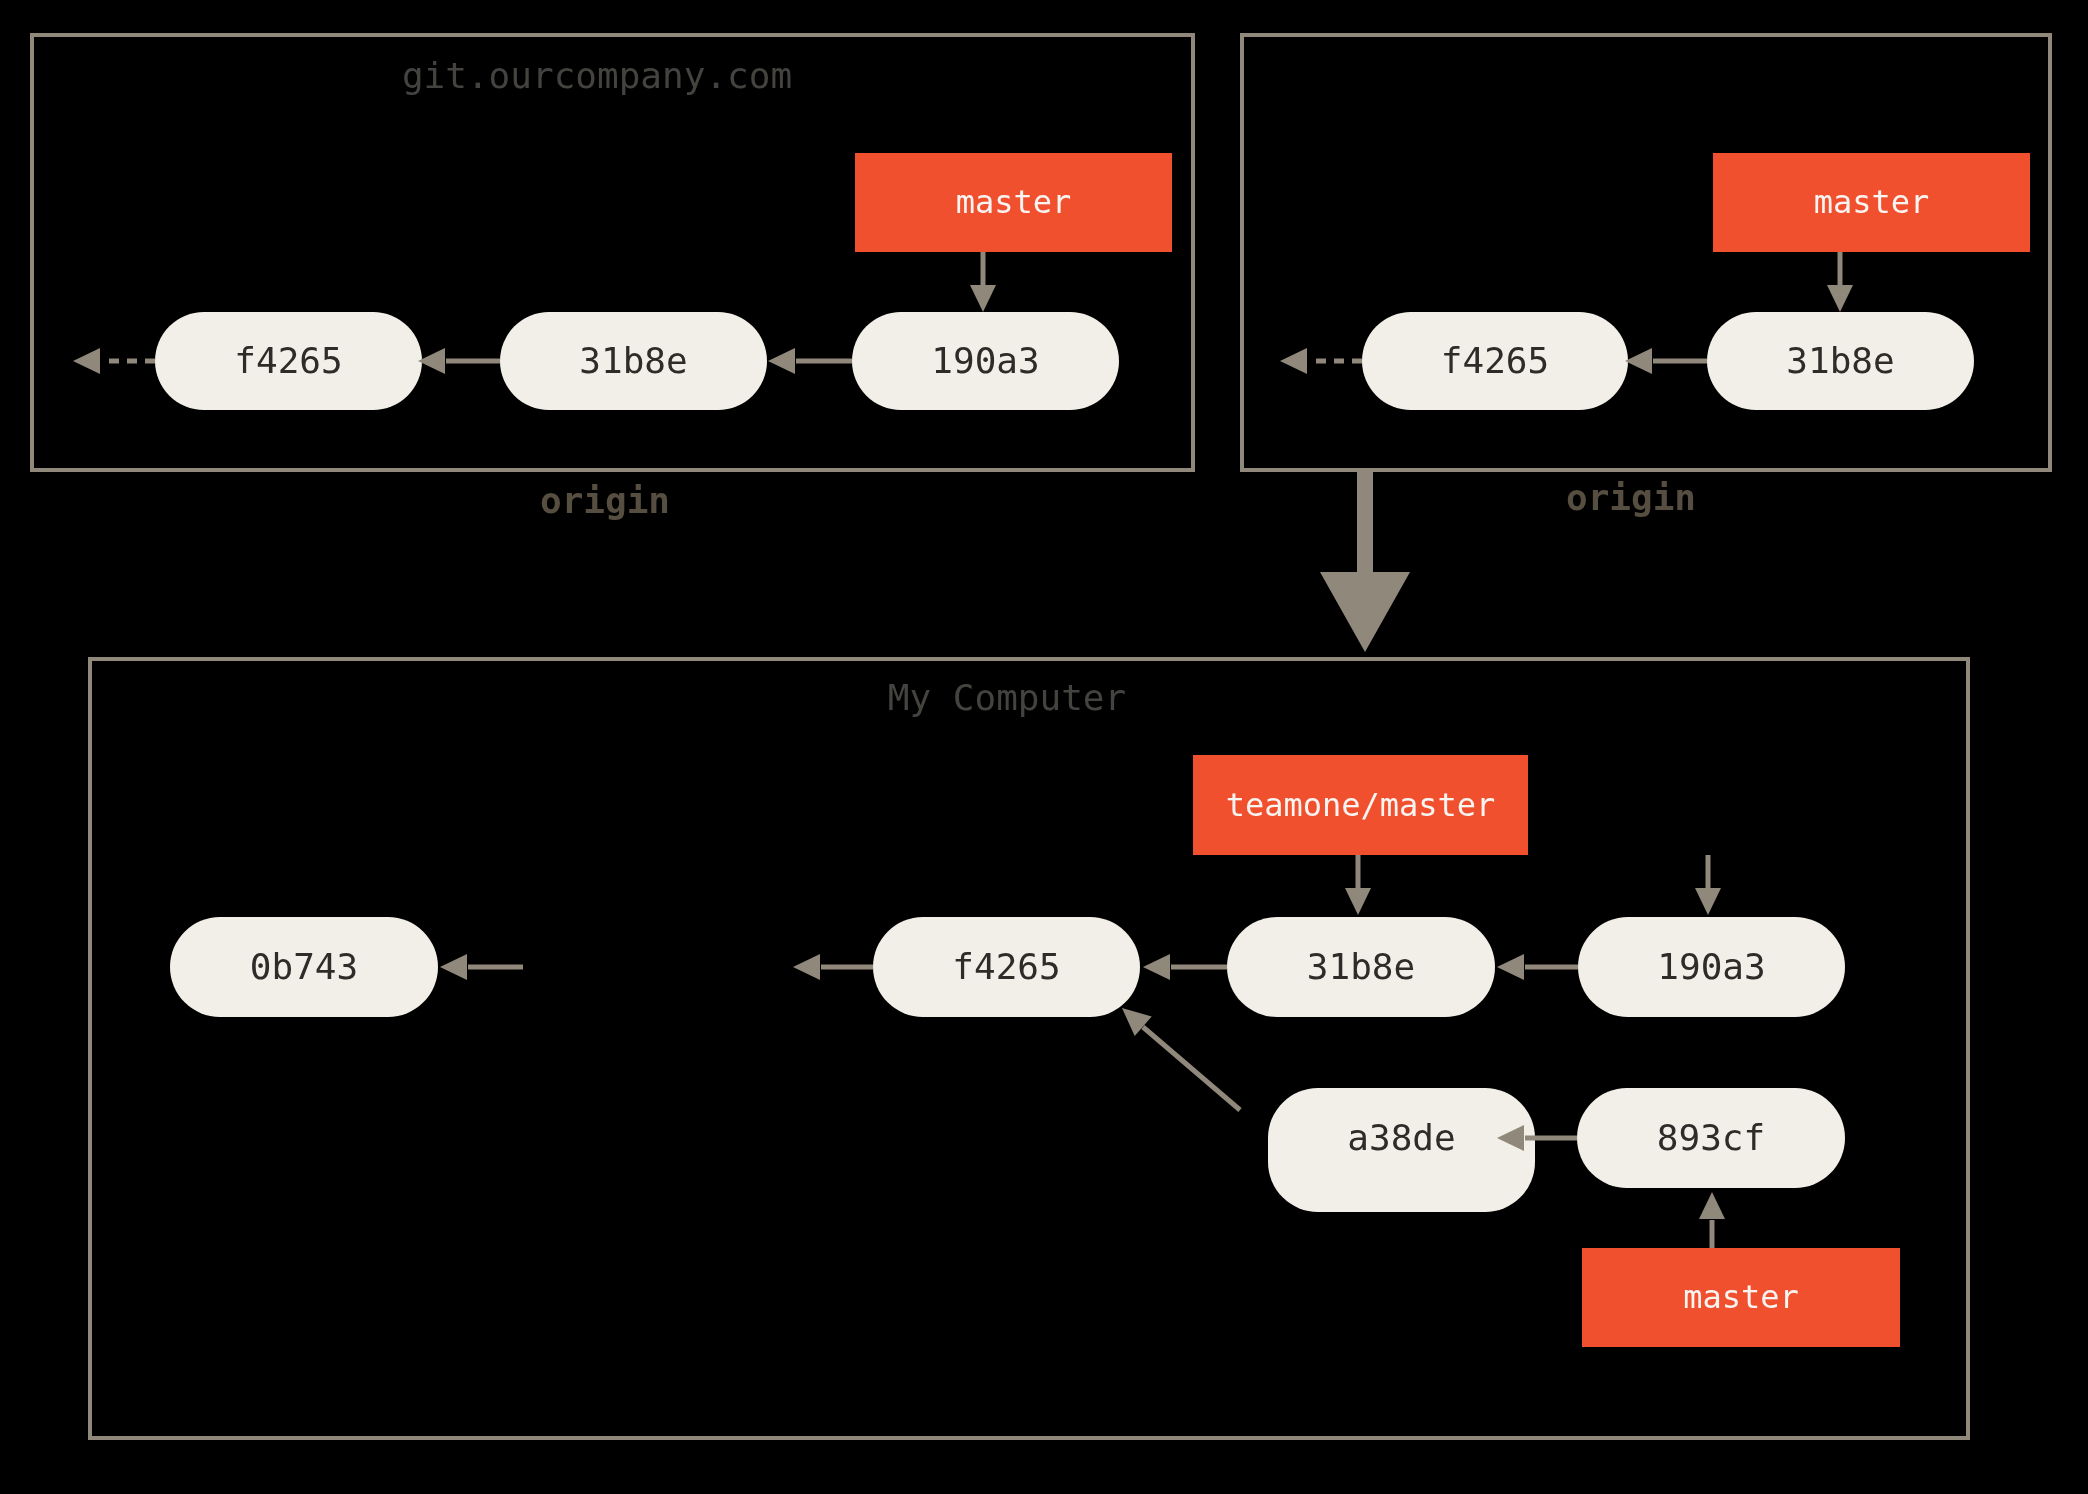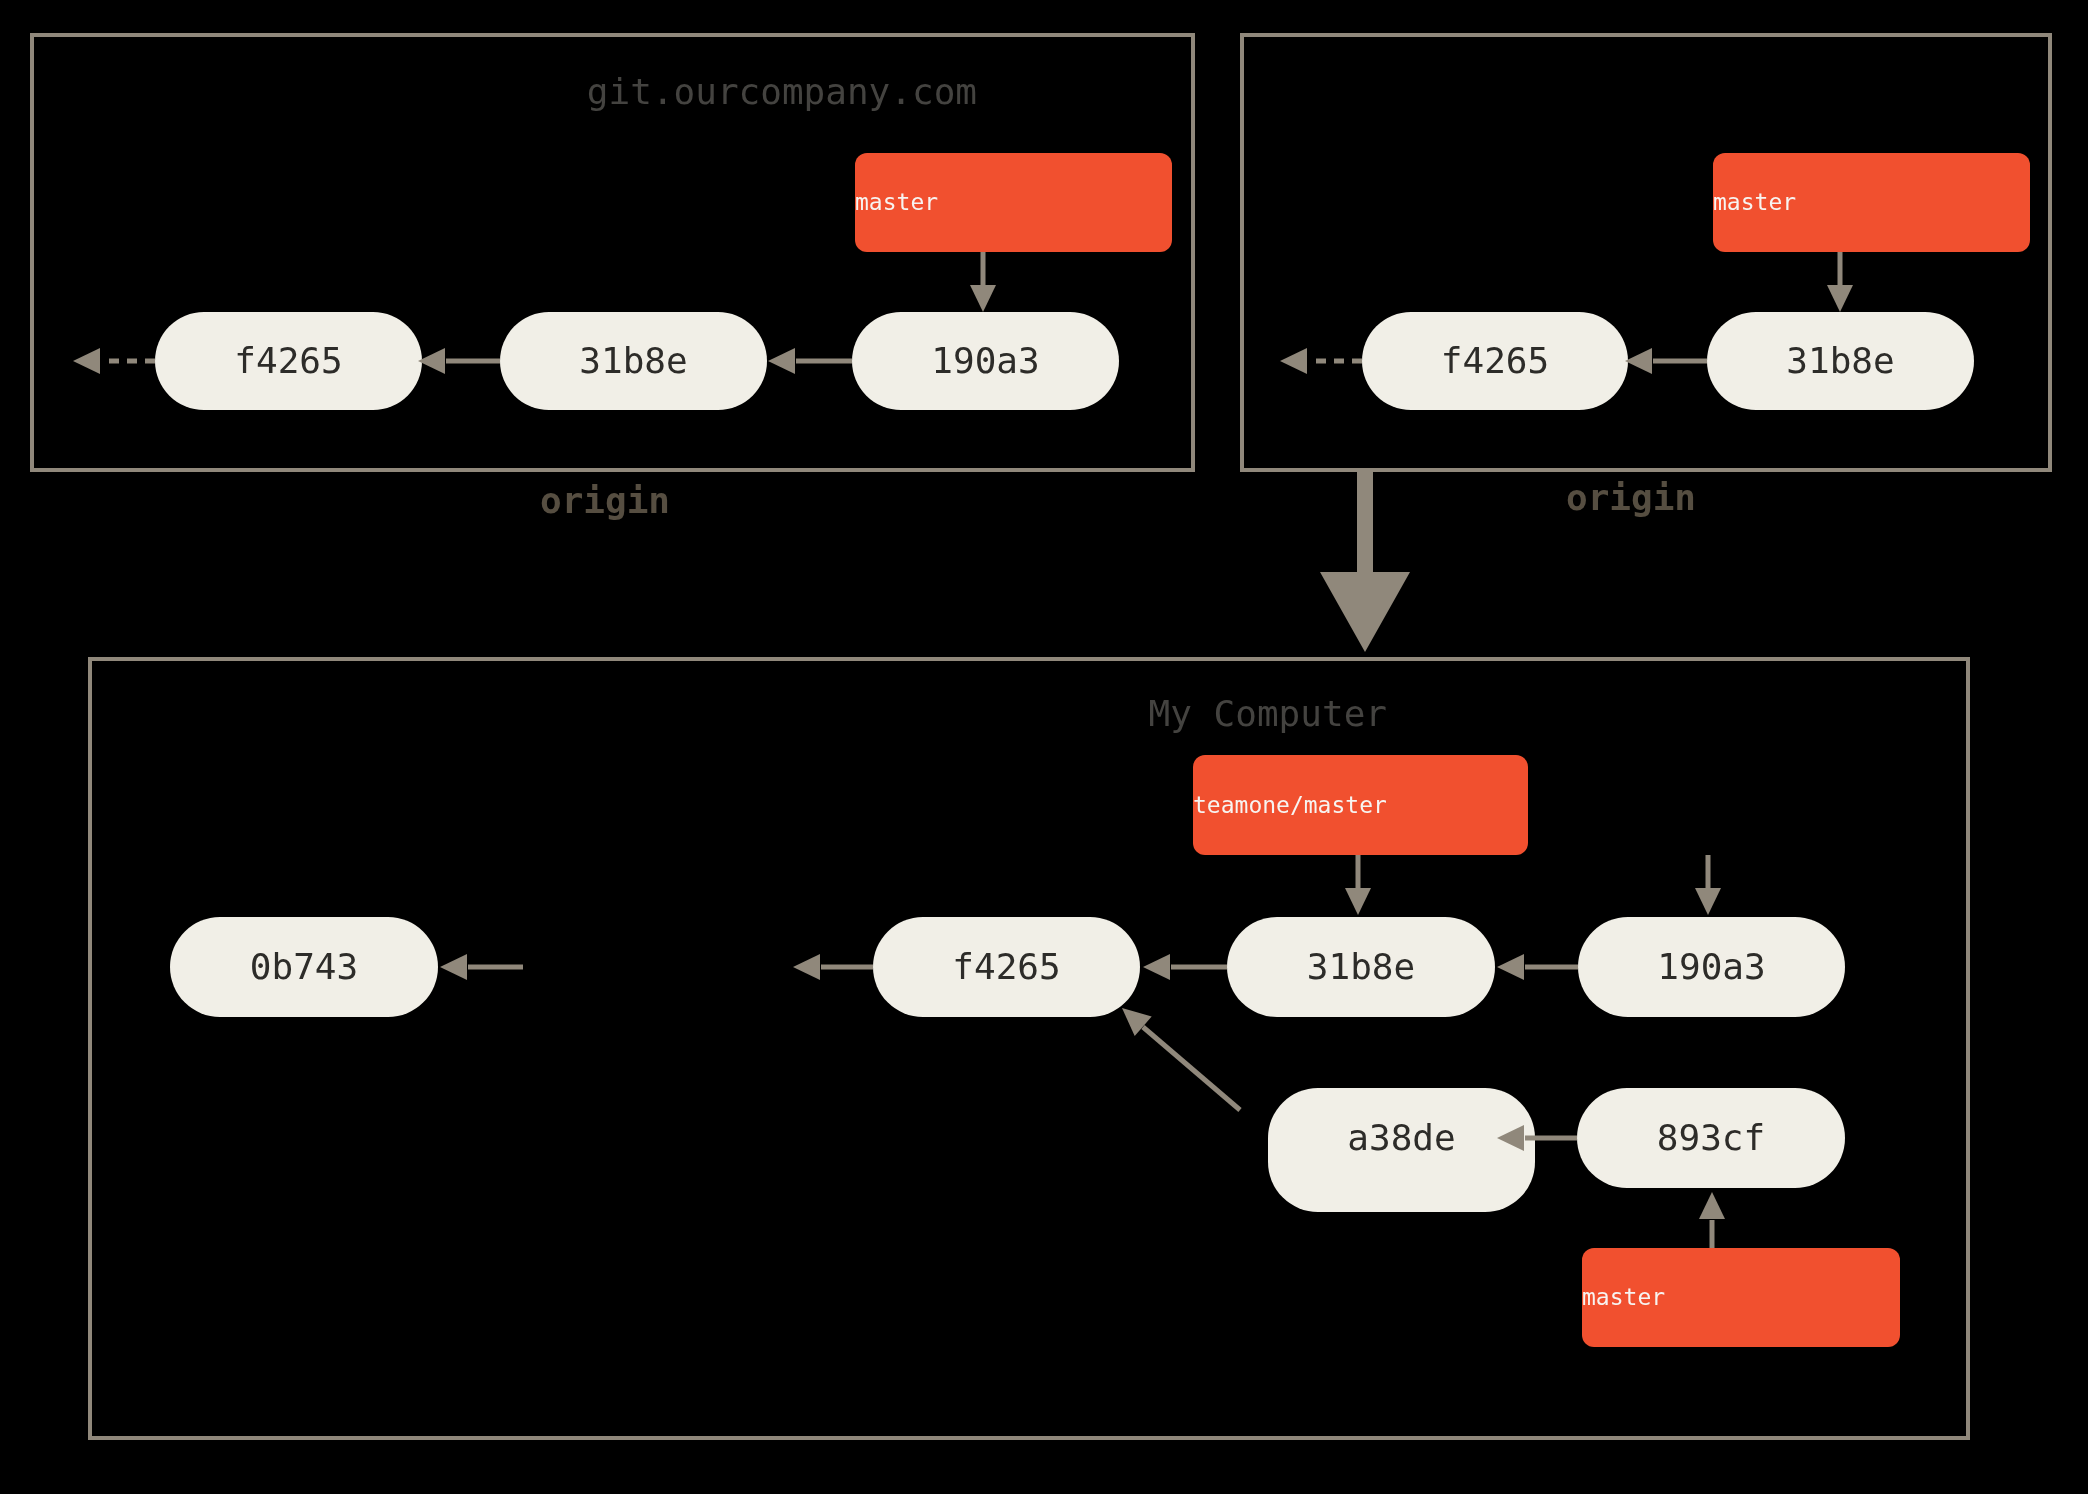--- a/index.html
+++ b/index.html
@@ -23,23 +23,22 @@
   .repo-box{
     position:absolute;
     border:4px solid var(--line);
     box-sizing:border-box;
     background:transparent;
   }
   .box-title{
     position:absolute;
     font-size:36px;
     color:var(--title-text);
-    text-align:right;
-    white-space:nowrap;
-    margin-top:16px;
+    text-align:center;
+    white-space:nowrap;
   }
   .repo-label{
     position:absolute;
     font-size:36px;
     font-weight:bold;
     color:var(--label-text);
     text-align:center;
     white-space:nowrap;
   }
   .fetch-label{
@@ -47,23 +46,23 @@
     font-size:36px;
     font-weight:bold;
     color:var(--label-text);
     text-align:right;
     white-space:nowrap;
   }
   .chip{
     position:absolute;
     background:var(--branch-chip);
     color:var(--chip-text);
-    font-size:23px;
-    white-space:nowrap;
-    border-radius:12px;
+    font-size:32px;
+    text-align:center;
+    white-space:nowrap;
   }
   .commit{
     position:absolute;
     background:var(--commit-fill);
     color:var(--commit-text);
     font-size:36px;
     text-align:center;
     border-radius:50px;
     white-space:nowrap;
   }

